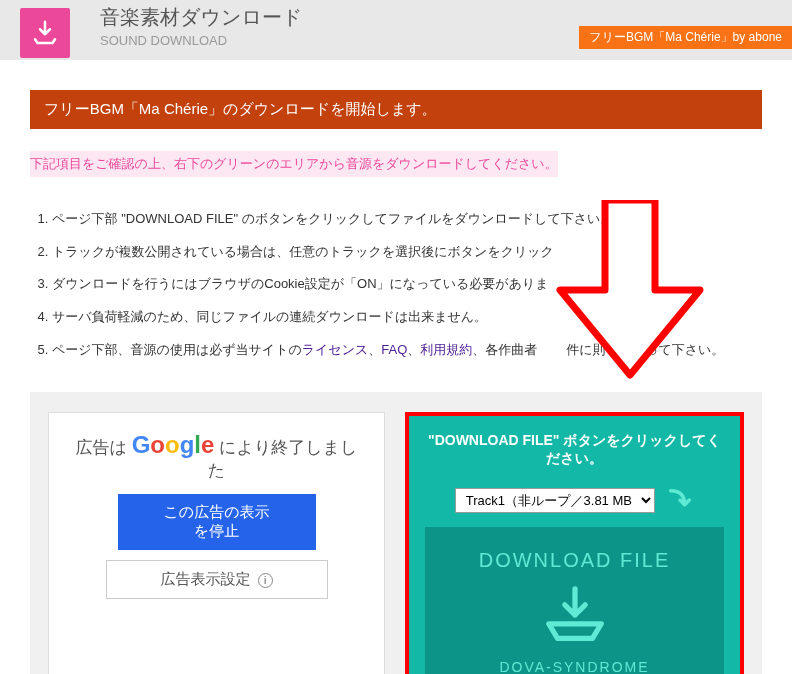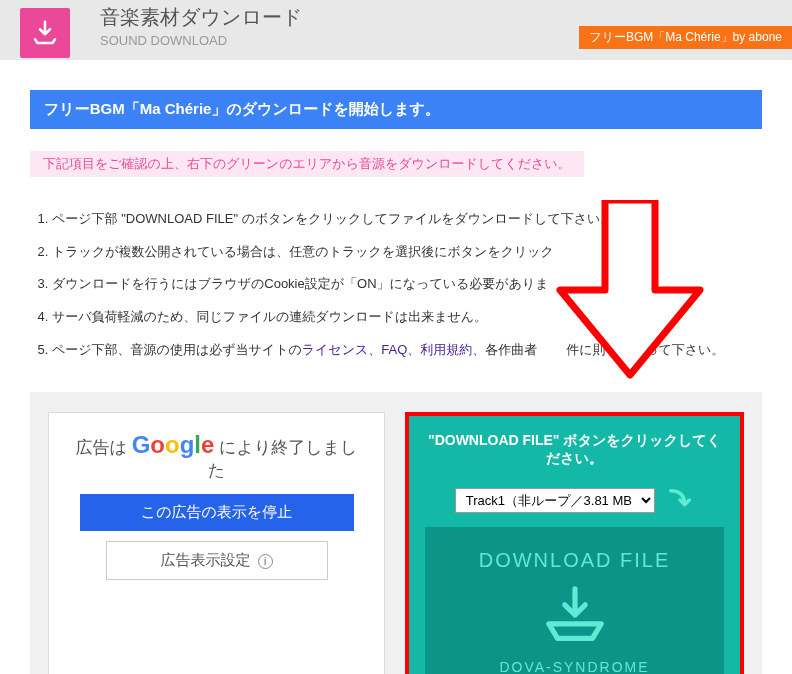--- a/index.html
+++ b/index.html
@@ -3,31 +3,31 @@
 <meta charset="utf-8">
 <style>
 body{margin:0;font-family:"Hiragino Kaku Gothic ProN","Meiryo",sans-serif;background:#fff;font-size:13px;color:#333}
 .header{background:#e8e8e8;padding:4px 0 12px 100px;position:relative;min-height:40px}
 .header-icon{position:absolute;left:20px;top:8px;width:50px;height:50px;background:#ec4899;display:flex;align-items:center;justify-content:center;border-radius:2px}
 .header-icon svg{width:30px;height:30px}
 .header-title{font-size:20px;color:#555}
 .header-subtitle{font-size:13px;color:#999;margin-top:2px}
 .header-badge{position:absolute;right:0;top:26px;background:#f97316;color:#fff;padding:3px 10px;font-size:12px}
 .content{padding:30px}
-.blue-bar{background:#3b82f6;color:#fff;padding:10px 14px;font-size:15px;font-weight:bold}
-.pink-note{display:inline-block;background:#fce7f3;color:#ec4899;padding:4px 13px;margin:22px 0;font-size:13px}
+.blue-bar{background:#c2410c;color:#fff;padding:10px 14px;font-size:15px;font-weight:normal}
+.pink-note{display:inline-block;background:#fce7f3;color:#ec4899;padding:4px 0;margin:22px 0;font-size:13px}
 ol{margin:0 0 30px 0;padding-left:22px}
 ol li{margin:8px 0;line-height:1.9;color:#333}
 a.link{color:#4c1d95;text-decoration:none}
 .lower{display:flex;gap:20px;background:#f0f0f0;padding:20px 18px;position:relative}
 .ad-box{flex:1;background:#fff;border:1px solid #ddd;padding:18px;text-align:center}
 .ad-title{font-size:17px;color:#555;margin-bottom:12px}
 .google-word{font-family:Arial;font-weight:bold;font-size:24px}
 .g-b{color:#4285F4}.g-r{color:#EA4335}.g-y{color:#FBBC05}.g-g{color:#34A853}
-.ad-btn-blue{background:#2563eb;color:#fff;border:none;padding:9px 40px;font-size:15px;margin-bottom:10px;cursor:pointer;width:274px}
+.ad-btn-blue{background:#2563eb;color:#fff;border:none;padding:9px 40px;font-size:15px;margin-bottom:10px;cursor:pointer;width:198px}
 .ad-btn-white{background:#fff;color:#555;border:1px solid #ccc;padding:9px 40px;font-size:15px;cursor:pointer;width:222px}
 .dl-box{flex:1;background:#14b8a6;border:4px solid #ff0000;padding:16px;text-align:center;position:relative}
 .dl-title{color:#fff;font-weight:bold;font-size:14px;margin-bottom:18px}
 .dl-select-row{margin-bottom:10px}
 .dl-select{background:#fff;border:1px solid #999;padding:3px 6px;font-size:13px;width:200px}
 .dl-arrow-small{display:inline-block;margin-left:8px;vertical-align:middle}
 .dl-panel{background:#0d9488;padding:22px 10px 16px 10px;margin-top:6px}
 .dl-file-text{color:#5eead4;font-size:20px;font-family:Arial;letter-spacing:2px;margin-bottom:8px}
 .dl-big-icon{margin:6px auto}
 .dl-brand{color:#5eead4;font-size:14px;font-family:Arial;letter-spacing:2px;margin-top:6px}

